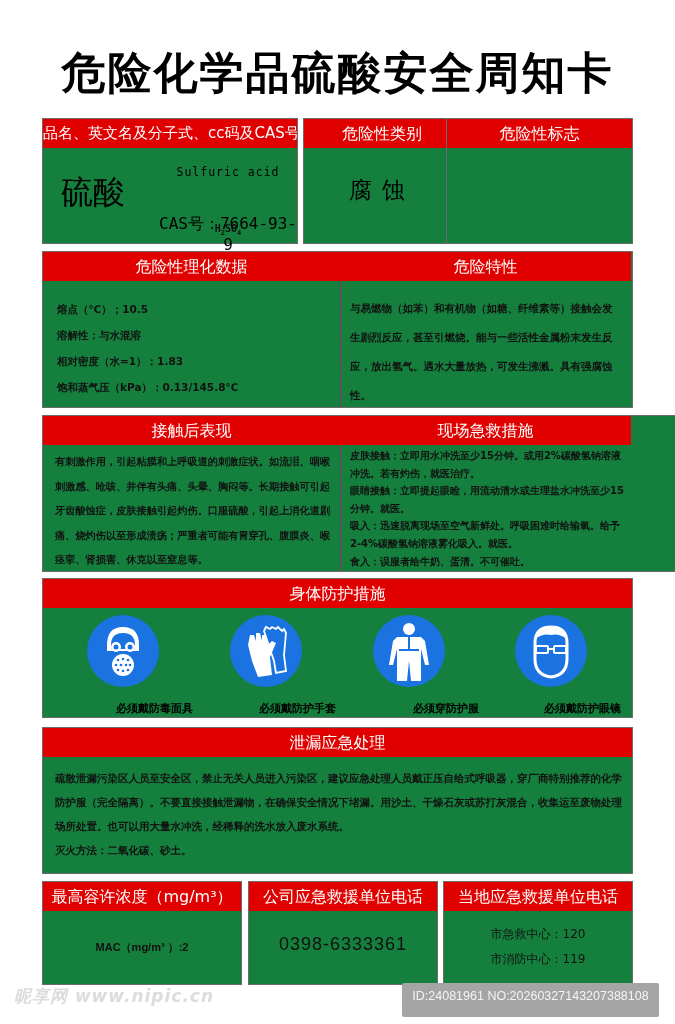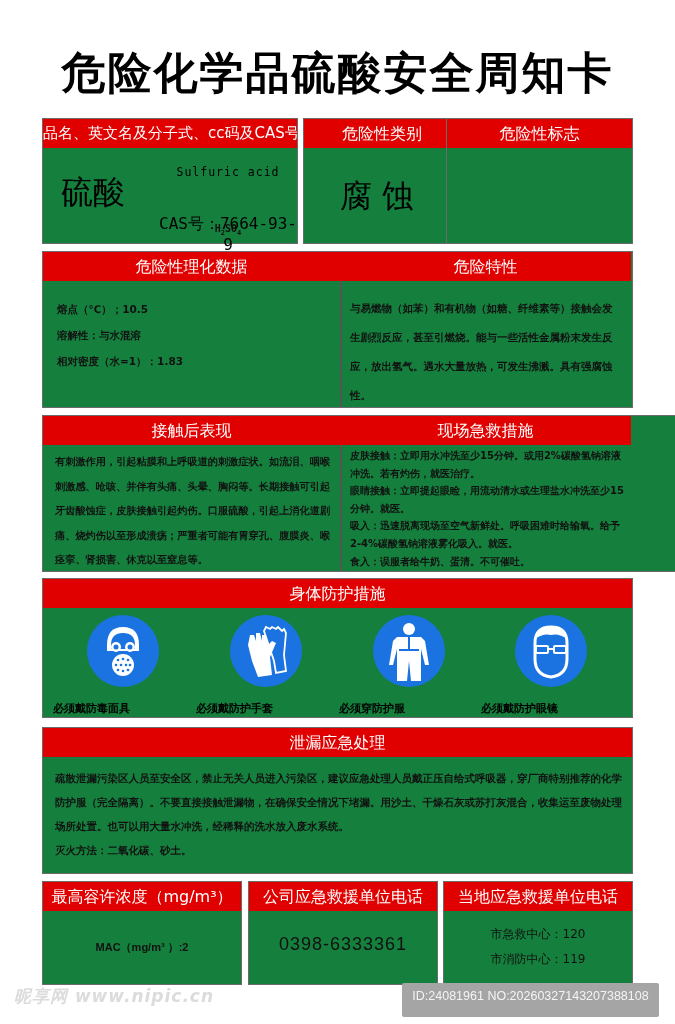--- a/index.html
+++ b/index.html
@@ -24,40 +24,40 @@
   #b-cat { left: 303px; top: 118px; width: 158px; height: 126px; }
   #b-sign { left: 446px; top: 118px; width: 187px; height: 126px; }
   .name-cn { position: absolute; left: 18px; top: 52px; font-size: 32px; color: #000; }
   .name-en { position: absolute; left: 115px; top: 46px; width: 140px; text-align: center;
     font-family: "DejaVu Sans Mono", "Liberation Mono", monospace; font-size: 11.5px; color: #000; letter-spacing: 1px; }
   .formula { position: absolute; left: 115px; top: 72px; width: 140px; text-align: center;
     font-family: "DejaVu Sans Mono", "Liberation Mono", monospace; font-size: 10px; font-weight: bold; margin-top: 32px; }
   .formula sub { font-size: 7px; }
   .cas { position: absolute; left: 115px; top: 95px; width: 140px; text-align: center;
     font-family: "DejaVu Sans Mono", "Liberation Mono", monospace; font-size: 16px; color: #000; }
-  .cat-text { position: absolute; left: 0; top: 56px; width: 100%; text-align: center; font-size: 32px; letter-spacing: 10px; color: #000; }
+  .cat-text { position: absolute; left: 0; top: 56px; width: 100%; text-align: center; font-size: 23px; letter-spacing: 10px; color: #000; }
   .diamond-wrap { position: absolute; left: 48px; top: 32px; width: 90px; height: 90px; }
 
   
   #b-phys { left: 42px; top: 251px; width: 591px; height: 157px; }
   #b-phys .left { position: absolute; left: 0; top: 0; width: 297px; height: 100%; }
   #b-phys .right { position: absolute; left: 297px; top: 0; width: 291px; height: 100%; }
   .phys-list { position: absolute; left: 14px; top: 44px; line-height: 26px; font-size: 10.5px; font-weight: bold; }
   .hazard-text { position: absolute; left: 10px; top: 42px; right: 10px; line-height: 29px; font-size: 10.5px; font-weight: bold; }
 
   
   #b-contact { left: 42px; top: 415px; width: 639px; height: 157px; }
   #b-contact .left { position: absolute; left: 0; top: 0; width: 297px; height: 100%; }
   #b-contact .right { position: absolute; left: 297px; top: 0; width: 291px; height: 100%; }
   .contact-text { position: absolute; left: 12px; top: 34px; right: 8px; line-height: 24.5px; font-size: 10.2px; font-weight: bold; }
   .aid-text { position: absolute; left: 10px; top: 31px; right: 6px; line-height: 17.6px; font-size: 10px; font-weight: bold; }
 
   
   #b-ppe { left: 42px; top: 578px; width: 591px; height: 140px; }
-  .ppe-item { position: absolute; top: 36px; width: 140px; text-align: left; }
+  .ppe-item { position: absolute; top: 36px; width: 140px; text-align: right; }
   .ppe-circle { width: 72px; height: 72px; border-radius: 50%; background: #1a73e0; margin: 0 auto; position: relative; overflow: hidden; }
   .ppe-label { margin-top: 14px; font-size: 11px; font-weight: bold; color: #000; }
 
   
   #b-spill { left: 42px; top: 727px; width: 591px; height: 147px; }
   .spill-text { position: absolute; left: 12px; top: 38px; right: 10px; line-height: 24px; font-size: 10.5px; font-weight: bold; }
 
   
   #b-mac { left: 42px; top: 881px; width: 200px; height: 104px; }
   #b-company { left: 248px; top: 881px; width: 190px; height: 104px; }
@@ -93,20 +93,21 @@
   <div class="hdr big">危险性标志</div>
 </div>
 
 <div class="box" id="b-phys">
   <div class="left">
     <div class="hdr big">危险性理化数据</div>
     <div class="phys-list">
       <div>熔点（℃）；10.5</div>
       <div>溶解性：与水混溶</div>
       <div>相对密度（水=1）：1.83</div>
+      <div>饱和蒸气压（kPa）：0.13/145.8℃</div>
     </div>
   </div>
   <div class="split" style="left:297px;"></div>
   <div class="right">
     <div class="hdr big">危险特性</div>
     <div class="hazard-text">与易燃物（如苯）和有机物（如糖、纤维素等）接触会发生剧烈反应，甚至引燃烧。能与一些活性金属粉末发生反应，放出氢气。遇水大量放热，可发生沸溅。具有强腐蚀性。</div>
   </div>
 </div>
 
 <div class="box" id="b-contact">

